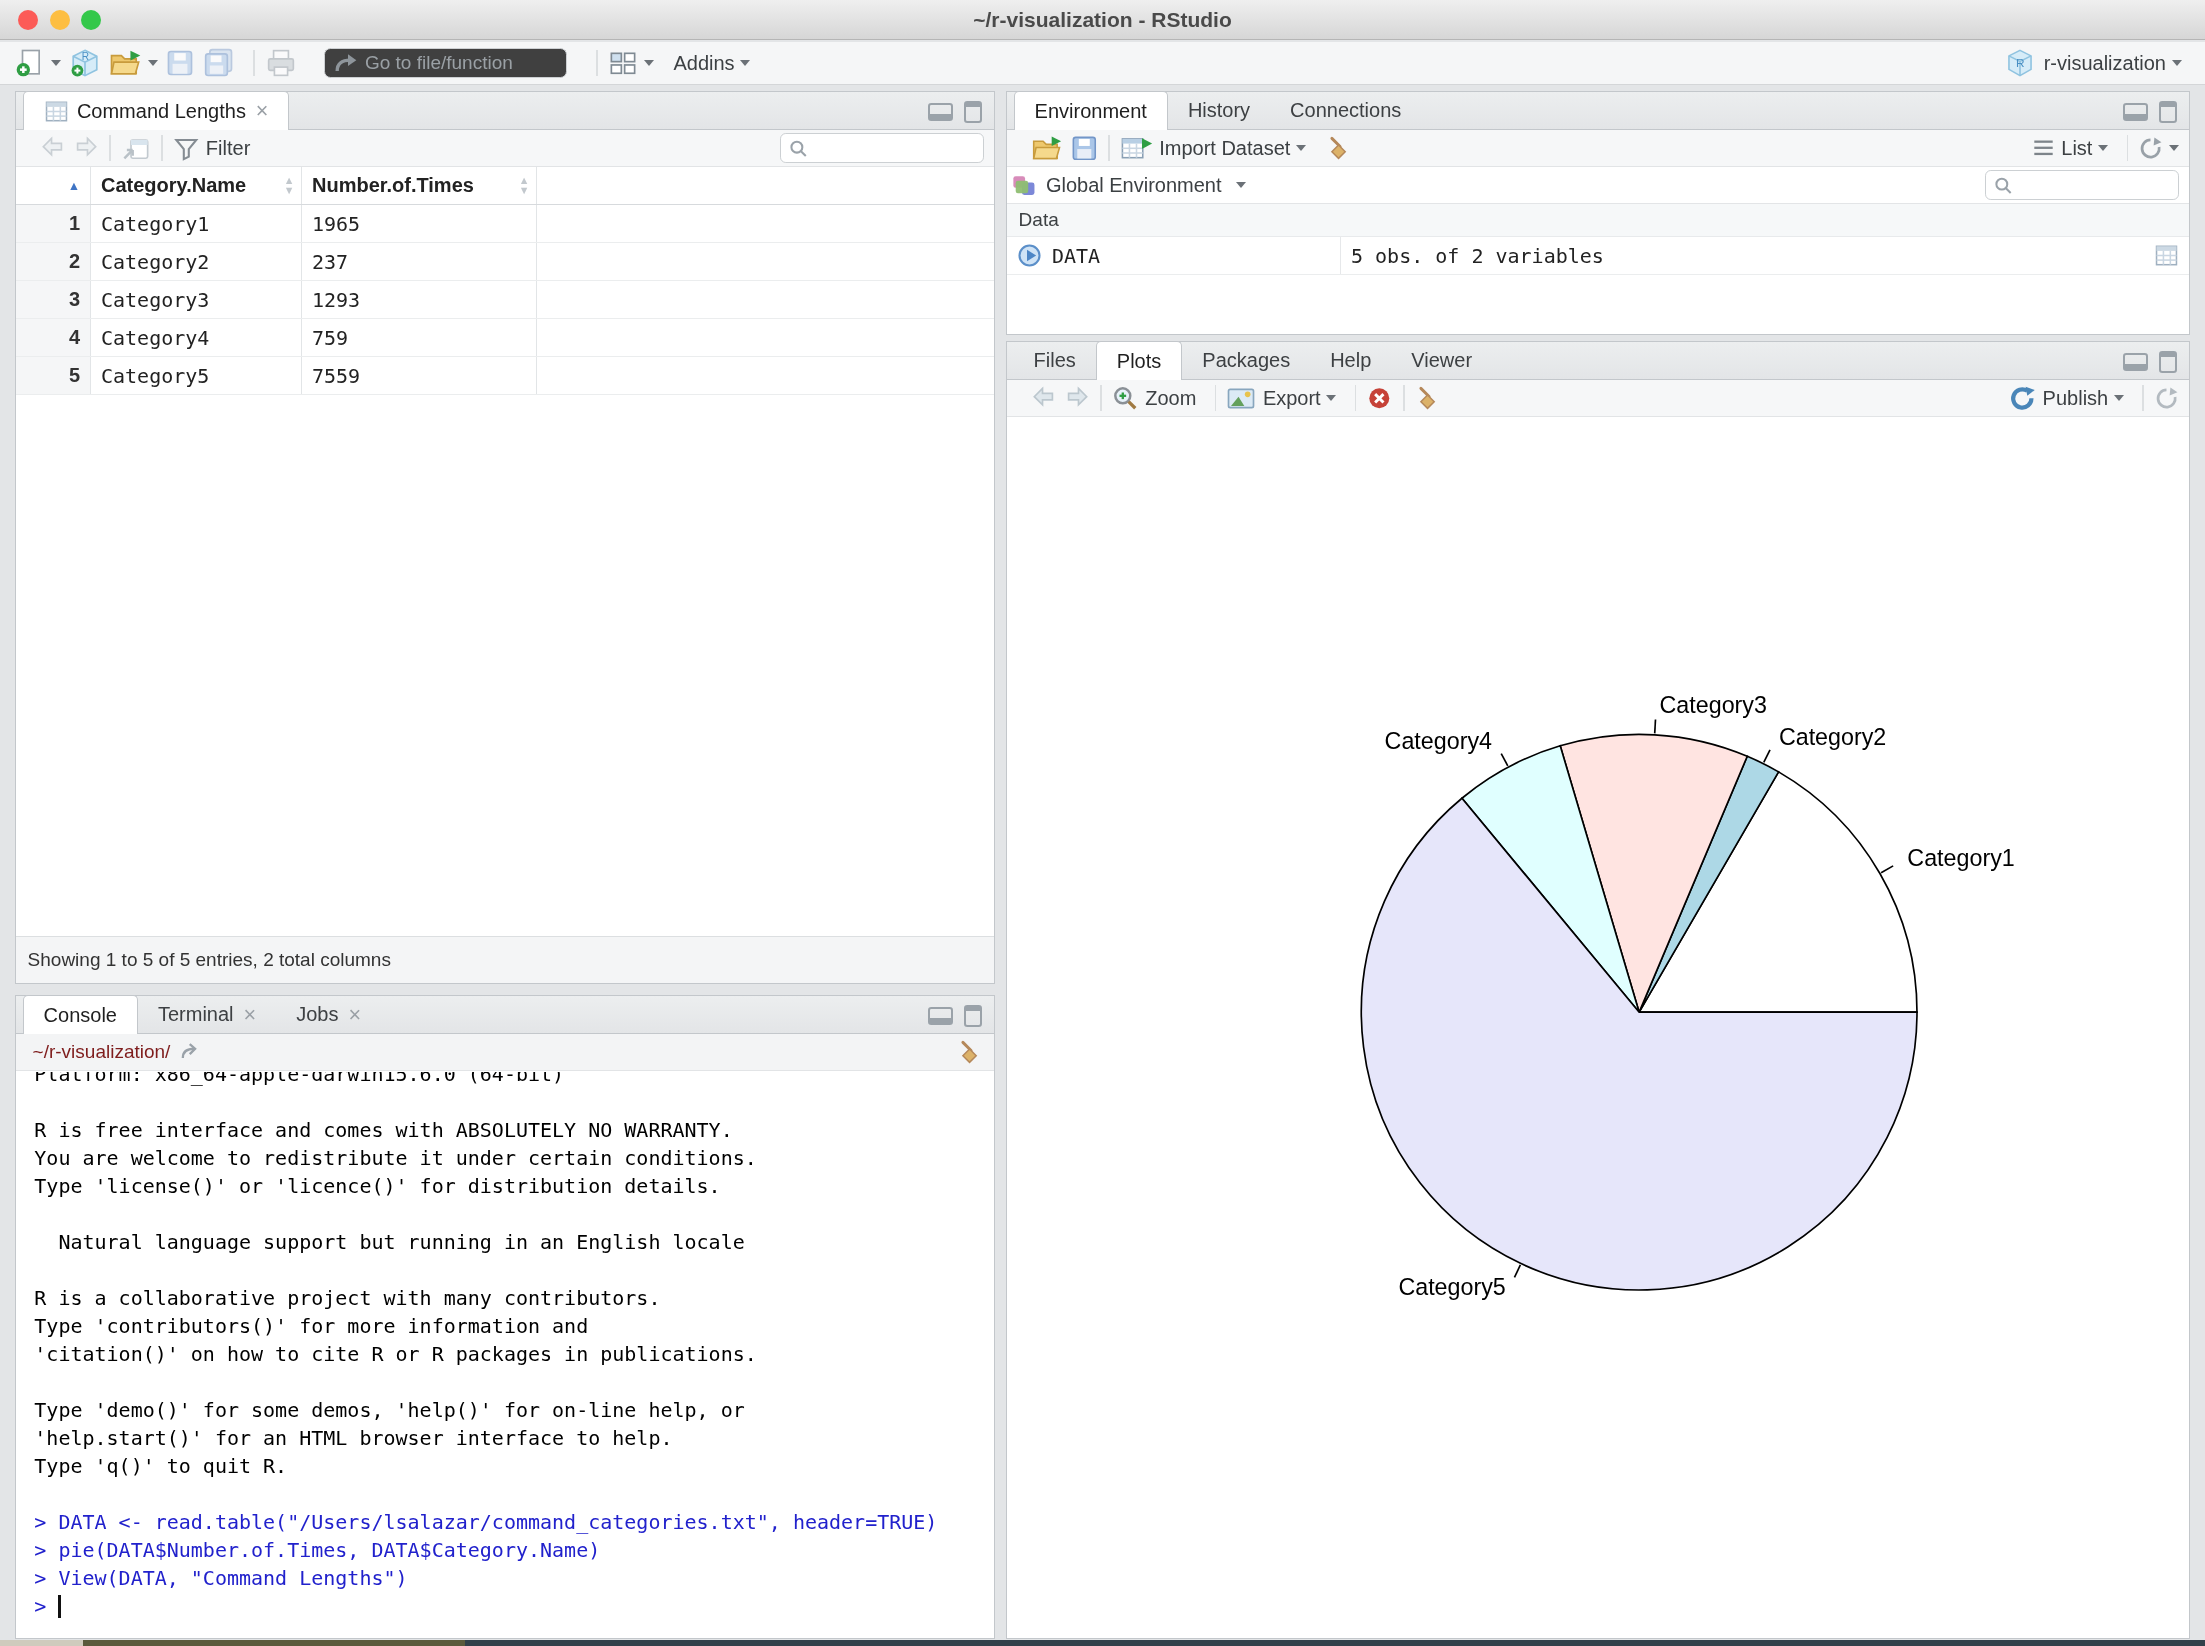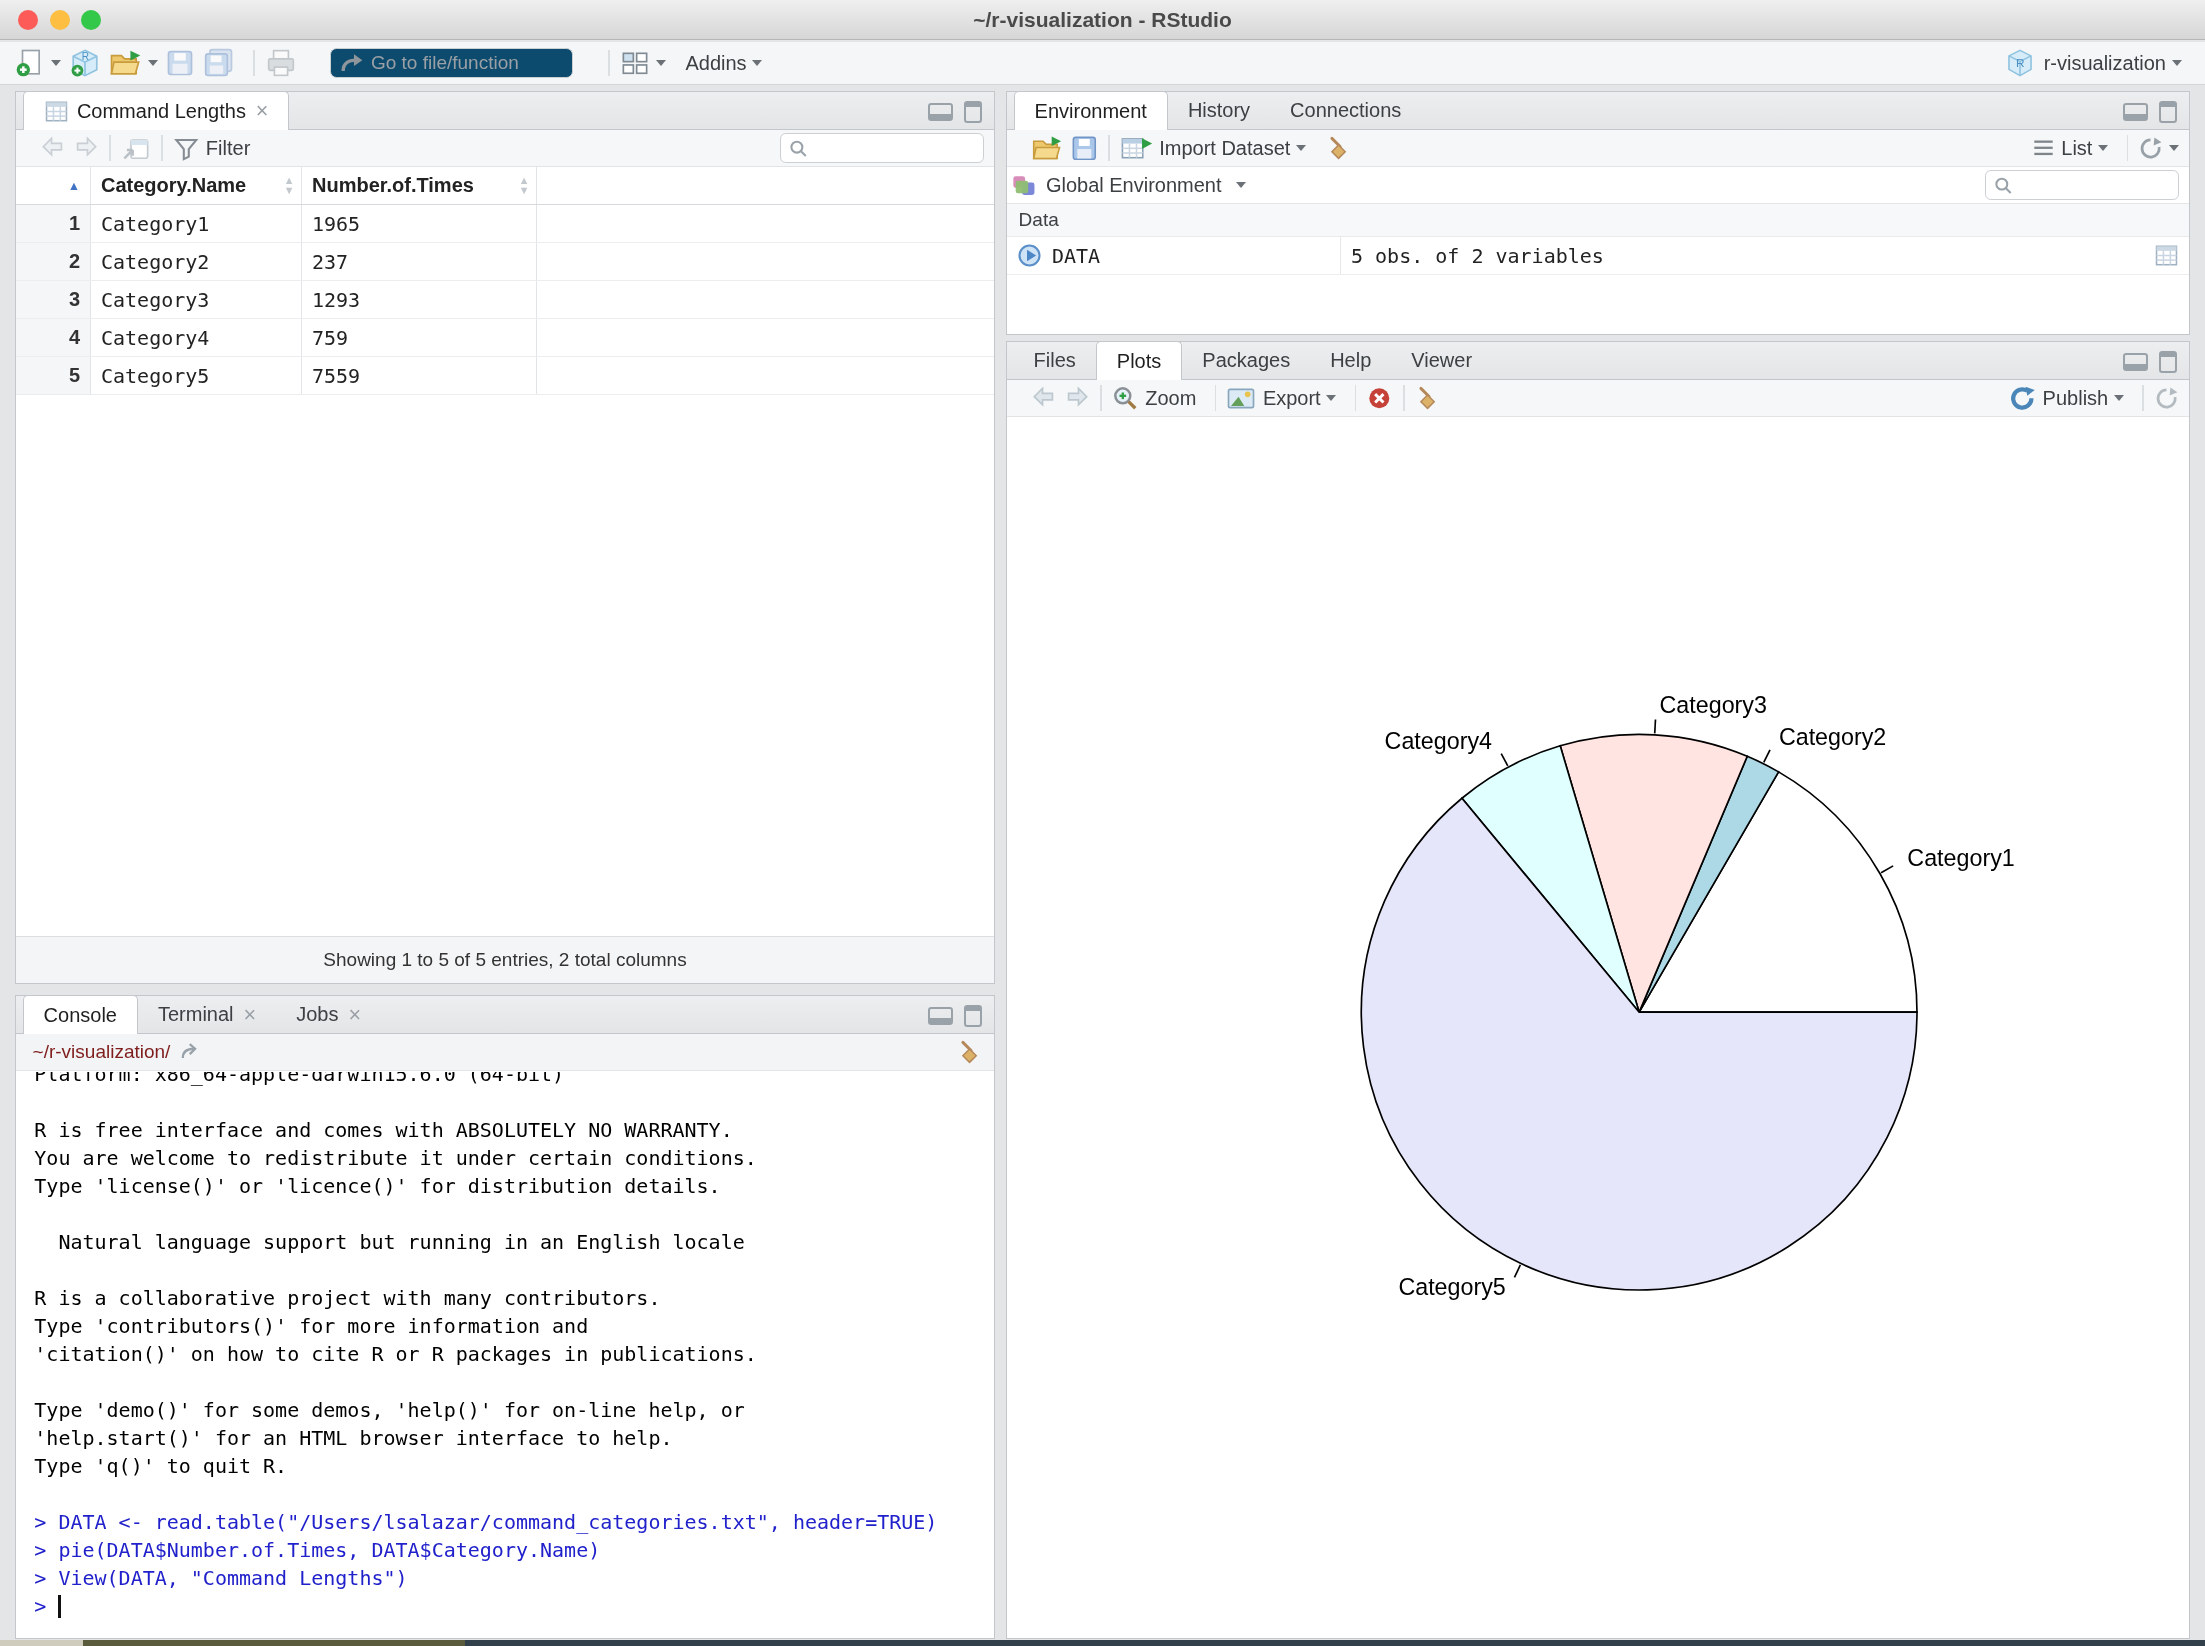--- a/index.html
+++ b/index.html
@@ -15,22 +15,22 @@
     font-size:21px; font-weight:600; color:#4a4a4a; }
 
   
   .main-toolbar { position:absolute; left:0; top:42px; width:2205px; height:43px;
     background:#f5f6f7; border-bottom:1.7px solid #d4d6d8; display:flex; align-items:center; padding:0 15px; }
   .tb-item { display:flex; align-items:center; margin-right:8.3px; }
   .tb-sep { width:1.7px; height:26.6px; background:#dcdfe1; margin:0 10px; }
   .caret { width:0; height:0; border-left:5.8px solid transparent; border-right:5.8px solid transparent;
     border-top:7.5px solid #6b7177; margin-left:5.8px; }
   .caret.small { border-left-width:5px; border-right-width:5px; border-top-width:6.6px; }
-  .goto-box { width:243px; height:30px; background:#0c4a6e; border:1.7px solid #cdd0d3; border-radius:6.6px;
-    display:flex; align-items:center; padding:0 8.3px; margin:0 25px; }
+  .goto-box { width:243px; height:30px; background:#404040; border:1.7px solid #cdd0d3; border-radius:6.6px;
+    display:flex; align-items:center; padding:0 8.3px; margin:0 19px; }
   .goto-box span { font-size:19px; color:#9aa0a5; margin-left:6.6px; }
   .tb-label { font-size:20px; color:#3c4043; }
   .toolbar-right { margin-left:auto; display:flex; align-items:center; }
   .dim { opacity:.55; }
 
   
   .pane { position:absolute; background:#fff; border:1.7px solid #c3c7cb; }
   #pane-viewer  { left:15px;   top:91px;  width:980px; height:893px; }
   #pane-console { left:15px;   top:995px; width:980px; height:644px; }
   #pane-env     { left:1006px; top:91px;  width:1184px; height:244px; }
@@ -61,21 +61,21 @@
   .cell-c1 { width:211px; border-left:1.7px solid #e2e5e7; padding-left:10px; }
   .cell-c2 { width:236px; border-left:1.7px solid #e2e5e7; border-right:1.7px solid #e2e5e7; padding-left:10px; }
   .sortpair { display:flex; flex-direction:column; font-size:10.8px; color:#c2c8cd;
     line-height:9.1px; margin-left:auto; padding-right:6.6px; }
   .sort-active { font-size:12.5px; color:#3f74c4; }
   .trow { display:flex; height:38px; font-size:20px; color:#222;
     font-family:"DejaVu Sans Mono",monospace; border-bottom:1.7px solid #ebedee; }
   .trow .cell-num { background:#f5f6f7; font-family:"Liberation Sans",sans-serif; font-weight:bold; color:#333; }
   .viewer-footer { position:absolute; left:0; right:0; bottom:0; height:47px; background:#f4f5f6;
     border-top:1.7px solid #dcdfe1; display:flex; align-items:center; padding:0 11.6px;
-    font-size:19px; color:#333;justify-content:center; }
+    font-size:19px; color:#333; }
 
   
   .console-path { height:37px; background:#f3f4f5; border-bottom:1.7px solid #e2e4e6;
     display:flex; align-items:center; padding:0 16.6px; gap:8.3px; font-size:19px; color:#7f1d1d; position:relative; }
   .console-body { position:absolute; left:0; right:0; top:76px; bottom:0; overflow:hidden;
     padding-left:18.3px; font-family:"DejaVu Sans Mono",monospace; font-size:20px; line-height:28px; color:#000; }
   .cline { white-space:pre; min-height:28px; }
   .cline.input { color:#2121cc; }
   .cline.clipped { margin-top:-11.6px; }
   .cursor { display:inline-block; width:2.5px; height:23px; background:#111; vertical-align:-4.2px; }

